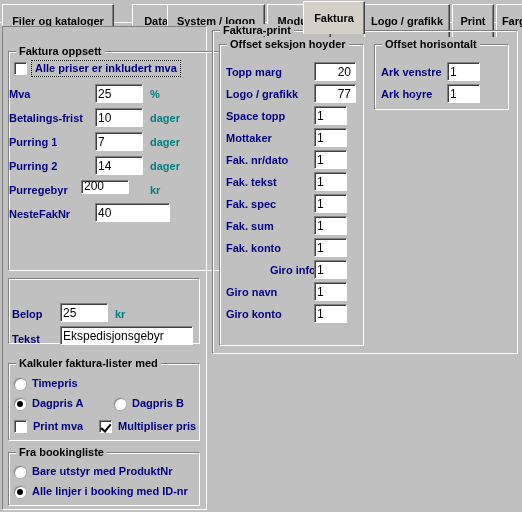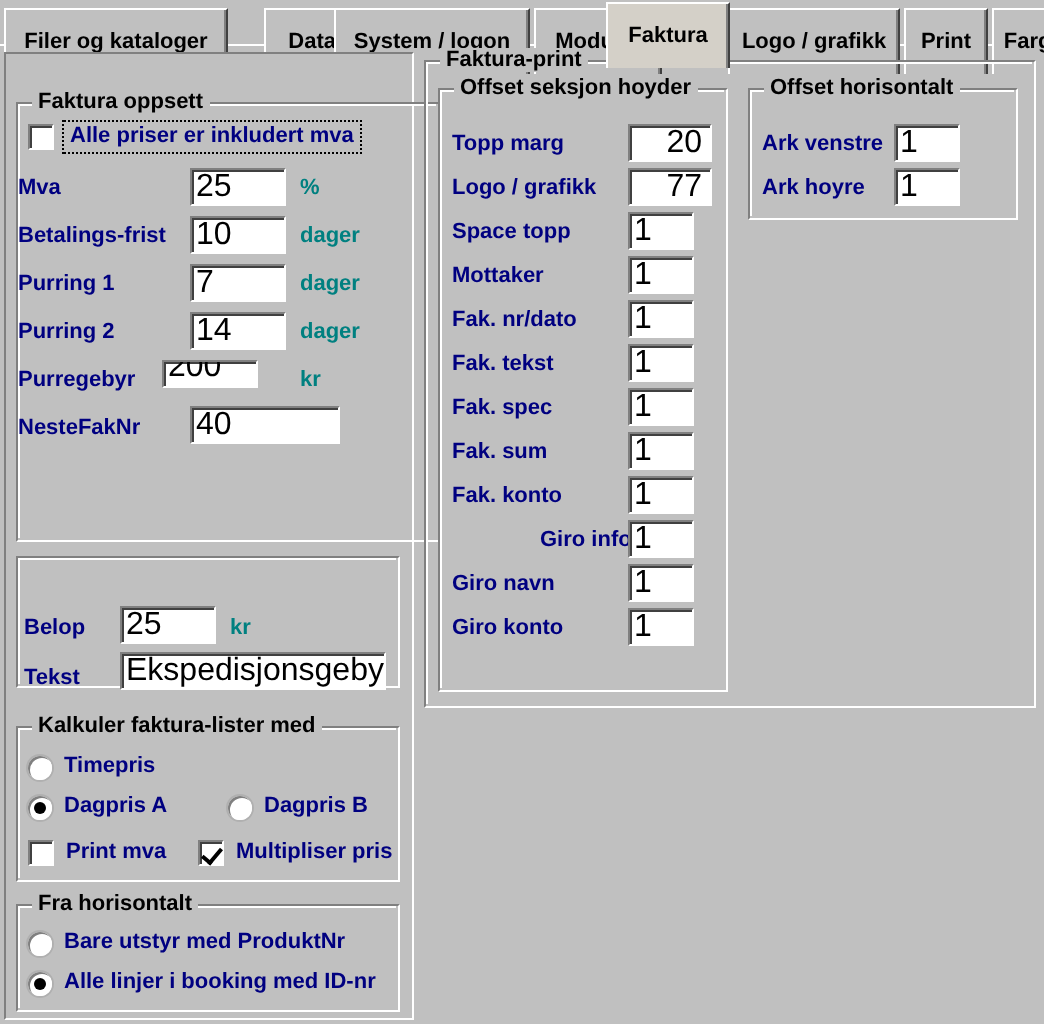--- a/index.html
+++ b/index.html
@@ -128,21 +128,21 @@
   .tbox {
     position: absolute;
     background: #ffffff;
     border-top: 1px solid #808080;
     border-left: 1px solid #808080;
     border-right: 1px solid #ffffff;
     border-bottom: 1px solid #ffffff;
     box-shadow: inset 1px 1px 0 0 #404040;
     box-sizing: border-box;
     font-family: "Liberation Sans", sans-serif;
-    font-size: 16px;
+    font-size: 12px;
     color: #000000;
     padding: 0 2px;
     display: flex;
     align-items: center;
     overflow: hidden;
   }
   .tbox.right { justify-content: flex-end; padding-right: 4px; }
 
   
   .chkrow, .radrow {
@@ -315,21 +315,21 @@
   <span class="chkbox"></span>
   <span class="cr-label">Print mva</span>
 </div>
 <div class="chkrow" style="left:99px; top:420px;">
   <span class="chkbox checked"></span>
   <span class="cr-label">Multipliser pris</span>
 </div>
 
 <div class="groupbox" style="left:8px; top:446px; width:192px; height:60px;">
   <div class="gb-frame"></div>
-  <div class="gb-title">Fra horisontalt</div>
+  <div class="gb-title">Fra bookingliste</div>
 </div>
 <div class="radrow" style="left:14px; top:465px;">
   <span class="radio"></span>
   <span class="cr-label">Bare utstyr med ProduktNr</span>
 </div>
 <div class="radrow" style="left:14px; top:485px;">
   <span class="radio selected"></span>
   <span class="cr-label">Alle linjer i booking med ID-nr</span>
 </div>
 

